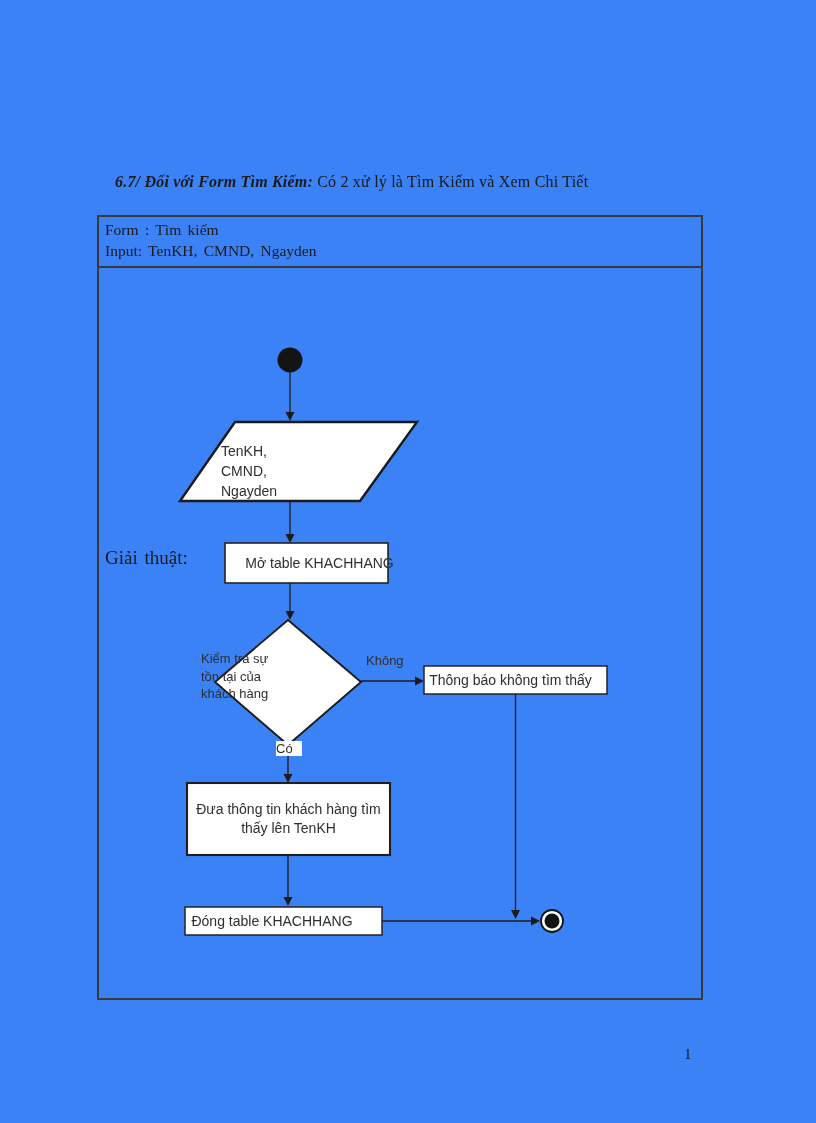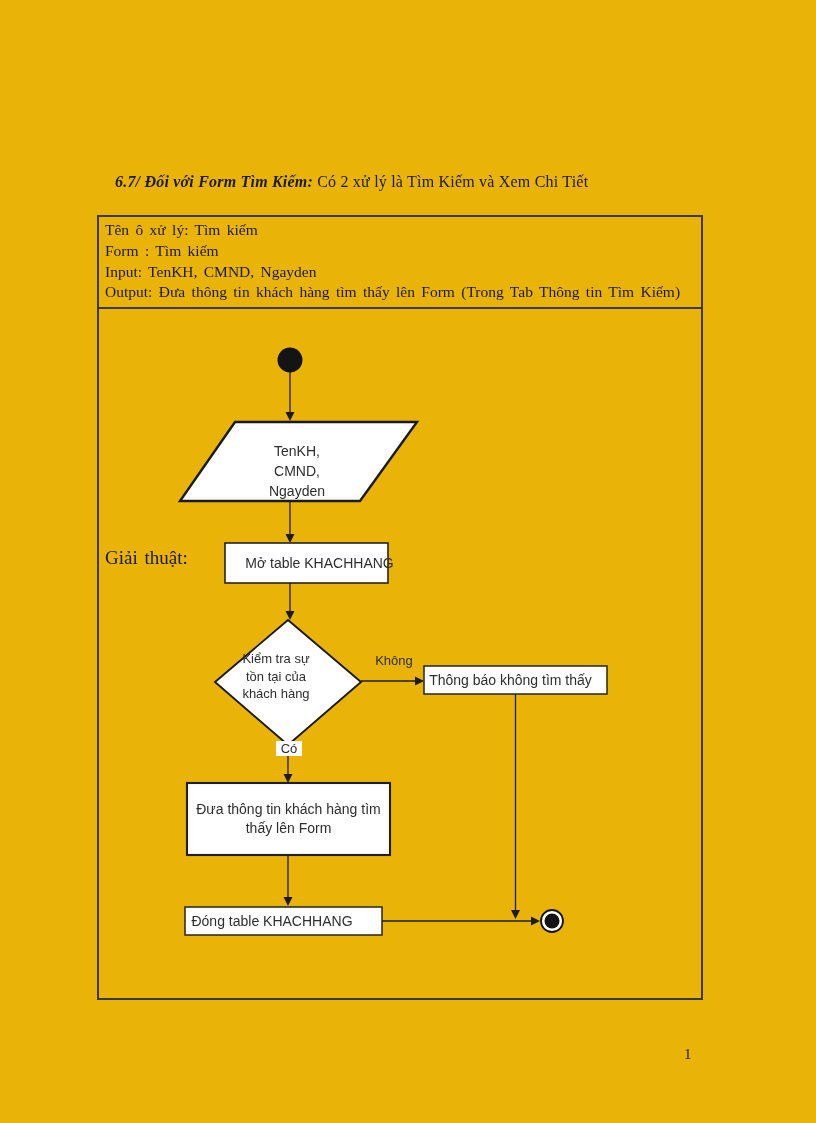--- a/index.html
+++ b/index.html
@@ -1,19 +1,19 @@
 <!DOCTYPE html>
 <html><head>
 <meta charset="utf-8">
 <style>
   html,body{margin:0;padding:0;background:#9a9a9a;}
   .page{
     position:relative;
     width:816px;height:1123px;
-    background:#eab308;
+    background:#3b82f6;
     margin:0 auto;
     font-family:"Liberation Serif", serif;
     color:#1a1a1a;
     overflow:hidden;
   }
   
   .doc-title{
     position:absolute;left:115px;top:171px;width:600px;
     font-size:16px;line-height:22px;letter-spacing:.2px;
   }
@@ -34,21 +34,21 @@
   .algo-label{
     position:absolute;left:6px;top:330px;
     font-size:19px;word-spacing:2px;
   }
   
   .fc-svg{position:absolute;left:0;top:0;width:816px;height:1123px;}
   .fc-label{
     position:absolute;
     font-family:"Liberation Sans", sans-serif;
     color:#2e2e2e;
-    text-align:center;
+    text-align:left;
   }
   .fc-center{display:flex;align-items:center;justify-content:center;flex-direction:column;}
   .lbl-input{left:221px;top:441px;width:152px;font-size:14px;line-height:20px;}
   .lbl-open{left:225px;top:543px;width:189px;height:40px;font-size:14px;}
   .lbl-decision{left:201px;top:650px;width:150px;font-size:13px;line-height:17.5px;}
   .lbl-no{left:366px;top:653px;width:56px;font-size:13px;}
   .lbl-yes{left:276px;top:741px;width:26px;font-size:13px;background:#ffffff;}
   .lbl-notfound{left:424px;top:666px;width:173px;height:28px;font-size:14px;}
   .lbl-show{left:187px;top:783px;width:203px;height:72px;font-size:14px;line-height:19.5px;}
   .lbl-close{left:185px;top:907px;width:174px;height:28px;font-size:14px;}
@@ -62,24 +62,22 @@
 <body>
 
 <div class="page">
 
   <div class="doc-title">
     <span class="em">6.7/ Đối với Form Tìm Kiếm:</span><span> Có 2 xử lý là Tìm Kiếm và Xem Chi Tiết</span>
   </div>
 
   <div class="spec-box">
     <div class="spec-header">
-      <div class="spec-row">Tên ô xử lý: Tìm kiếm</div>
       <div class="spec-row">Form : Tìm kiếm</div>
       <div class="spec-row">Input: TenKH, CMND, Ngayden</div>
-      <div class="spec-row">Output: Đưa thông tin khách hàng tìm thấy lên Form (Trong Tab Thông tin Tìm Kiếm)</div>
     </div>
     <div class="algo-label">Giải thuật:</div>
   </div>
 
   <svg class="fc-svg" viewBox="0 0 816 1123" xmlns="http://www.w3.org/2000/svg">
 
     <circle cx="290" cy="360" r="12.5" fill="#141414"></circle>
 
     <line x1="290" y1="372" x2="290" y2="413" stroke="#1c1c1c" stroke-width="1.3"></line>
     <polygon points="290,421 285.5,412 294.5,412" fill="#1c1c1c"></polygon>
@@ -135,20 +133,20 @@
     <div>khách hàng</div>
   </div>
 
   <div class="fc-label lbl-no">Không</div>
   <div class="fc-label lbl-yes">Có</div>
 
   <div class="fc-label fc-center lbl-notfound">Thông báo không tìm thấy</div>
 
   <div class="fc-label fc-center lbl-show">
     <div>Đưa thông tin khách hàng tìm</div>
-    <div>thấy lên Form</div>
+    <div>thấy lên TenKH</div>
   </div>
 
   <div class="fc-label fc-center lbl-close">Đóng table KHACHHANG</div>
 
   <div class="page-number">1</div>
 
 </div>
 
 </body></html>

